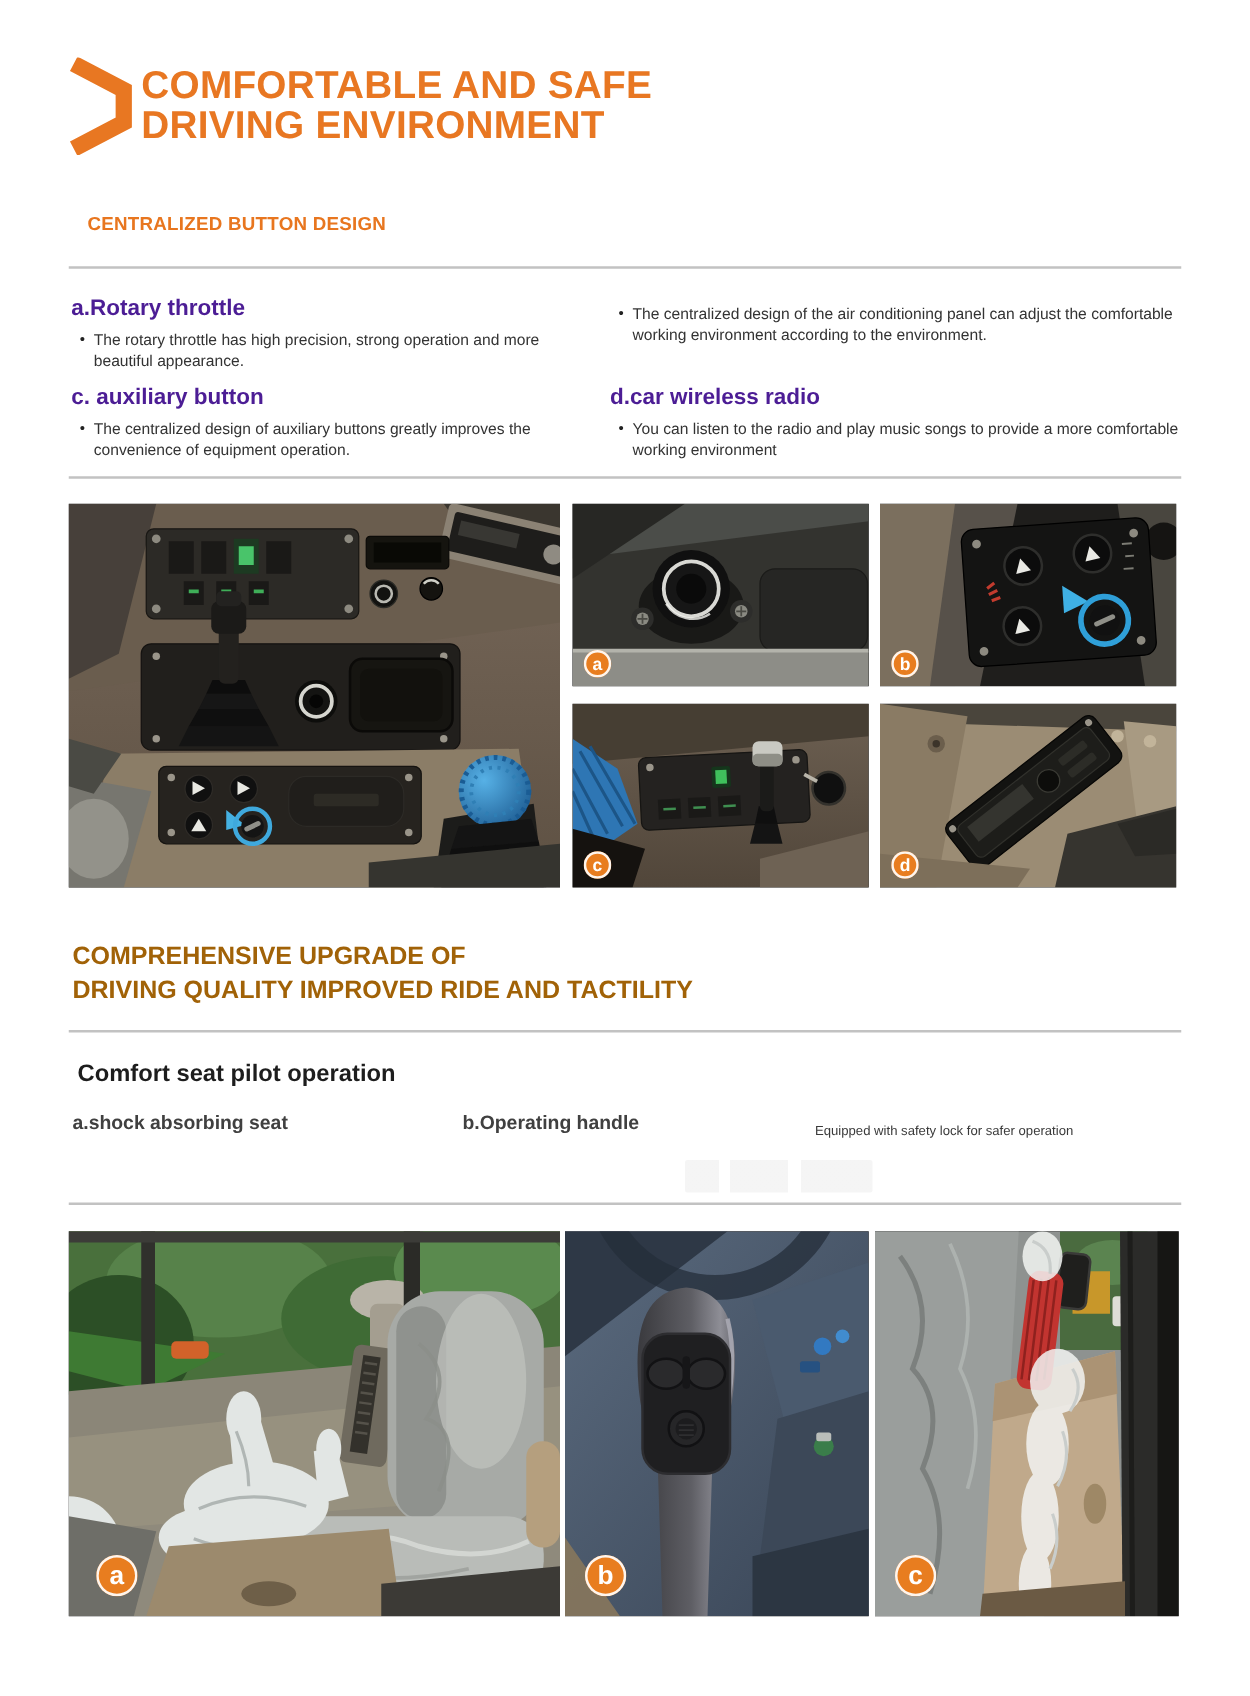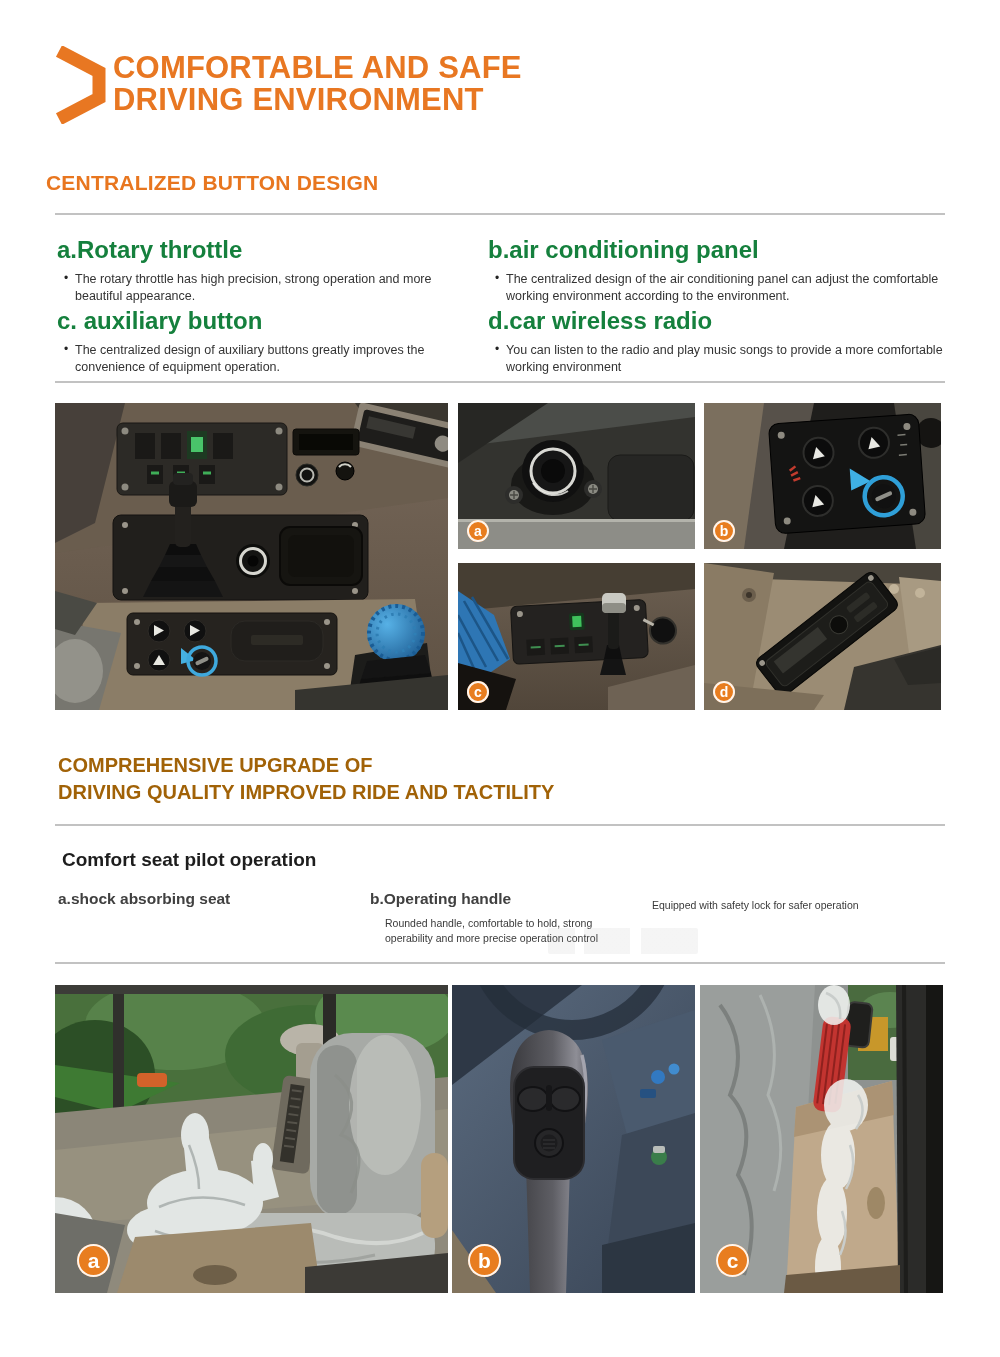--- a/index.html
+++ b/index.html
@@ -2,25 +2,25 @@
 <html><head>
 <meta charset="utf-8">
 <style>
   html,body{margin:0;padding:0;background:#ffffff;}
   body{width:1000px;height:1357px;position:relative;font-family:"Liberation Sans","DejaVu Sans",sans-serif;color:#2b2b2b;overflow:hidden;}
   .abs{position:absolute;}
   
   .logo{left:52px;top:46px;width:58px;height:78px;}
   .h1{left:113px;top:52px;font-size:31px;line-height:32px;font-weight:bold;color:#e87722;letter-spacing:.2px;}
   
-  .sec1-head{left:46px;top:171px;font-size:21px;font-weight:bold;color:#e8761f;letter-spacing:.2px;}
+  .sec1-head{left:70px;top:171px;font-size:15px;font-weight:bold;color:#e8761f;letter-spacing:.2px;}
   .rule{height:2px;background:#c2c2c2;left:55px;width:890px;}
   .r1{top:213px;} .r2{top:381px;} .r3{top:824px;} .r4{top:962px;}
   
-  .feat h3{margin:0;font-size:24px;font-weight:bold;color:#15803d;}
+  .feat h3{margin:0;font-size:18px;font-weight:bold;color:#4c1d95;}
   .feat .blt{display:flex;margin-top:7px;font-size:12.5px;line-height:1.32;color:#333;}
   .feat .dot{width:18px;flex:0 0 18px;text-align:center;font-size:12px;color:#222;}
   .fa{left:57px;top:236px;width:400px;}
   .fb{left:488px;top:236px;width:478px;}
   .fc{left:57px;top:307px;width:400px;}
   .fd{left:488px;top:307px;width:490px;}
   
   .photo{overflow:hidden;background:#222;}
   .photo svg{display:block;width:100%;height:100%;}
   .badge{position:absolute;border-radius:50%;background:#e87d1f;color:#fff;display:flex;align-items:center;justify-content:center;font-weight:bold;box-shadow:inset 0 0 0 2px rgba(255,255,255,.92);}
@@ -54,21 +54,20 @@
 <div class="abs rule r1"></div>
 
 <div class="abs feat fa">
   <h3>a.Rotary throttle</h3>
   <div class="blt">
       <span class="dot">•</span>
     <span>The rotary throttle has high precision, strong operation and more beautiful appearance.</span>
     </div>
 </div>
 <div class="abs feat fb">
-  <h3>b.air conditioning panel</h3>
   <div class="blt">
       <span class="dot">•</span>
     <span>The centralized design of the air conditioning panel can adjust the comfortable working environment according to the environment.</span>
     </div>
 </div>
 <div class="abs feat fc">
   <h3>c. auxiliary button</h3>
   <div class="blt">
       <span class="dot">•</span>
     <span>The centralized design of auxiliary buttons greatly improves the convenience of equipment operation.</span>
@@ -296,21 +295,20 @@
   <div>DRIVING QUALITY IMPROVED RIDE AND TACTILITY</div>
 </div>
 <div class="abs rule r3"></div>
 <div class="abs sec2-sub">Comfort seat pilot operation</div>
 
 <div class="abs feat2 f2a">
   <h3>a.shock absorbing seat</h3>
 </div>
 <div class="abs feat2 f2b">
   <h3>b.Operating handle</h3>
-  <p>Rounded handle, comfortable to hold, strong operability and more precise operation control</p>
 </div>
 <div class="abs feat2 f2c">
   <p>Equipped with safety lock for safer operation</p>
 </div>
 <div class="abs ghost"></div>
 
 <div class="abs rule r4"></div>
 
 <div class="abs photo" style="left:55px;top:985px;width:393px;height:308px;">
 <svg viewBox="0 0 393 308" preserveAspectRatio="none">

